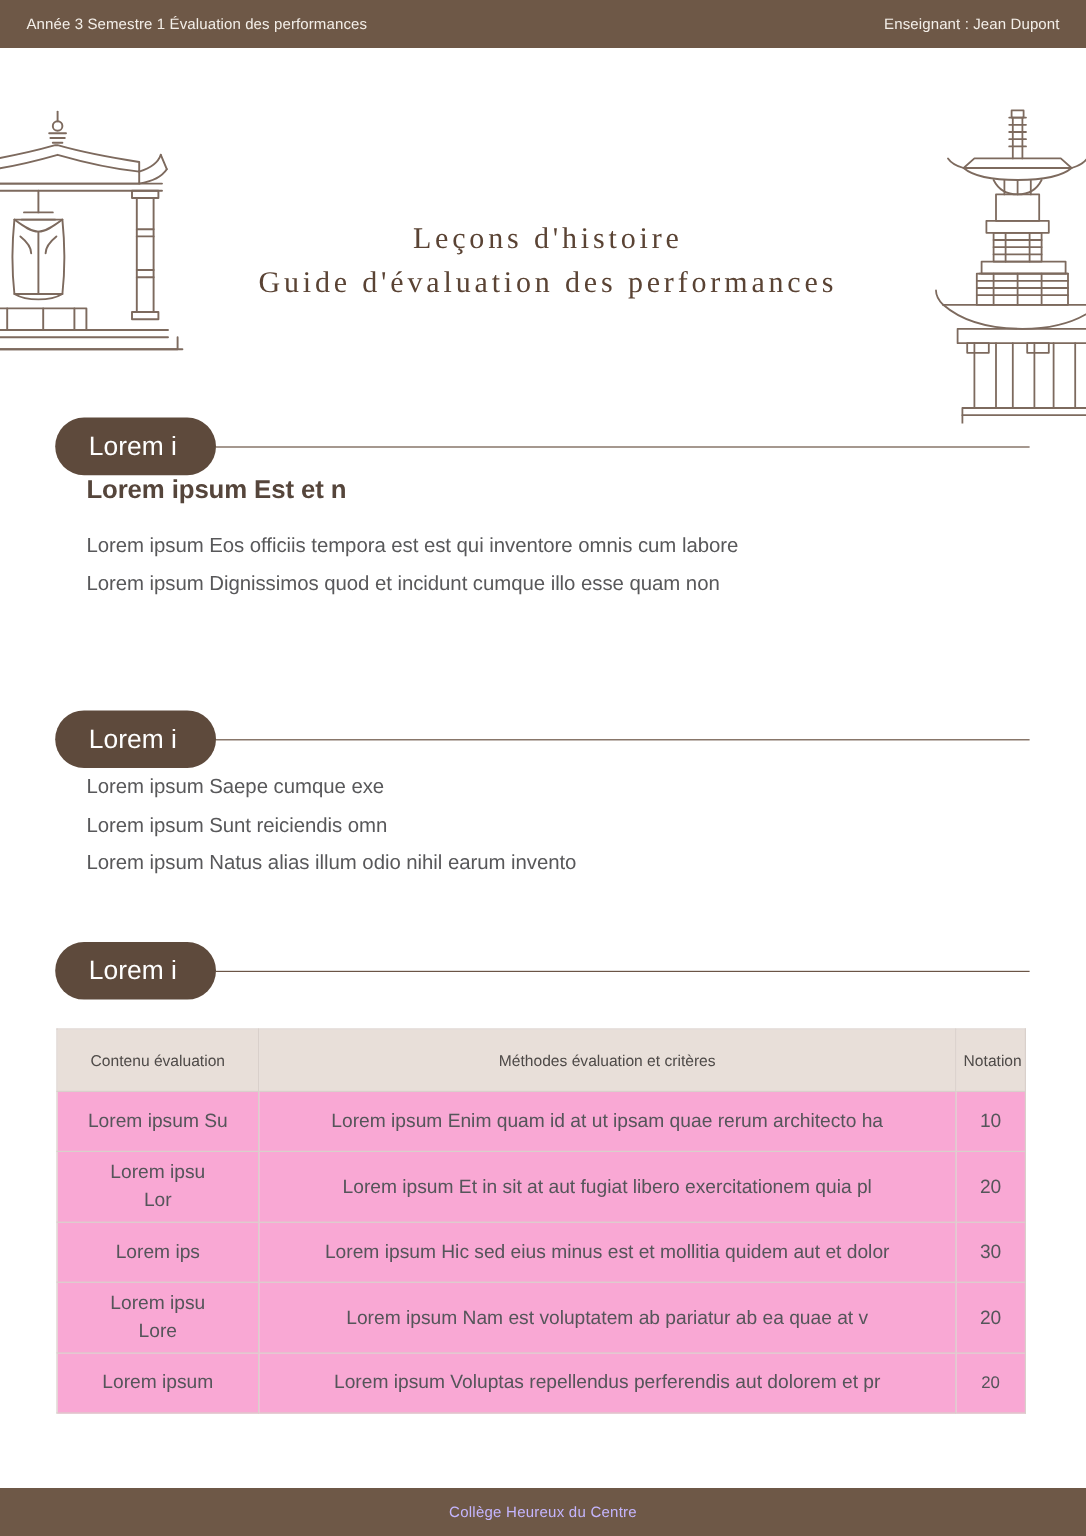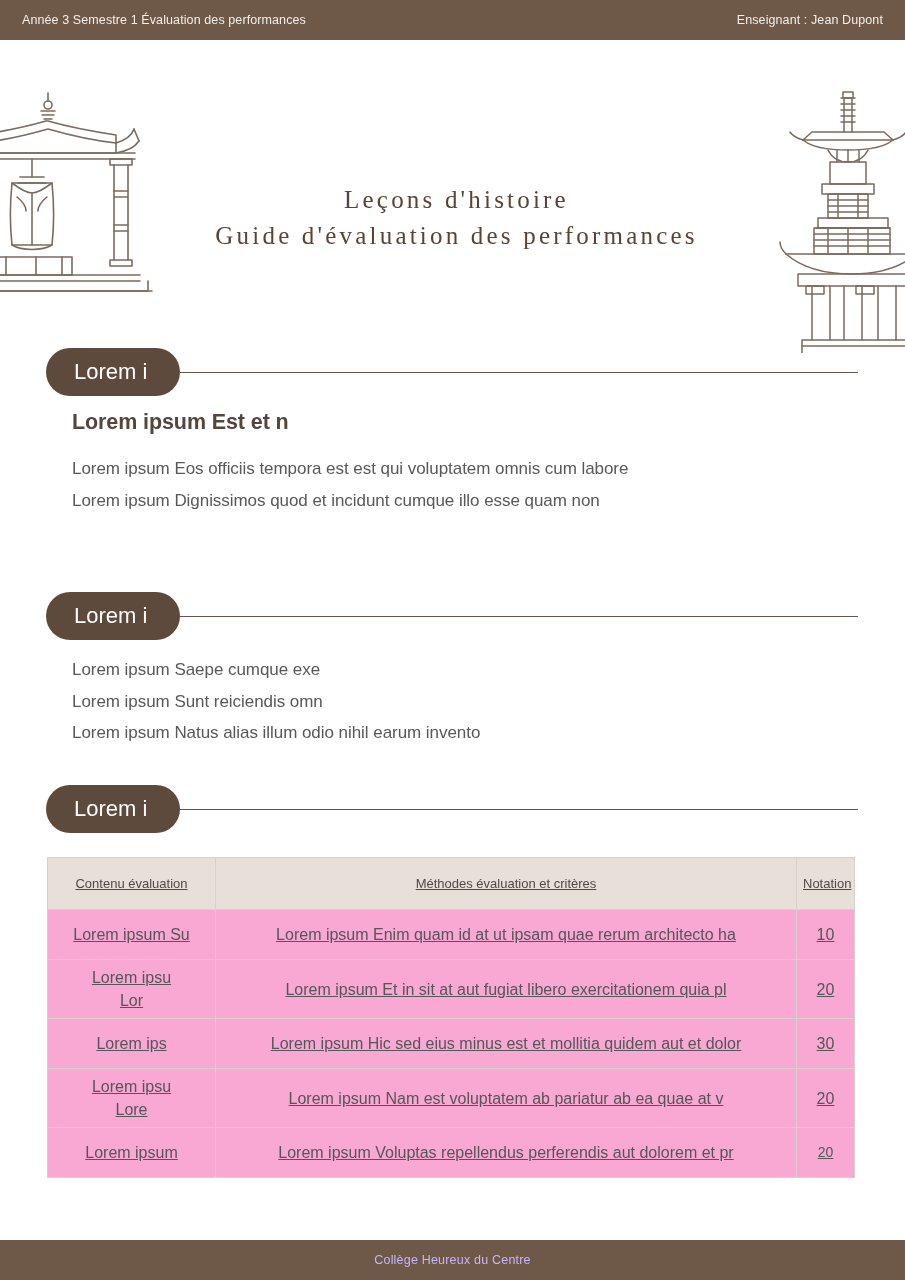--- a/index.html
+++ b/index.html
@@ -107,21 +107,21 @@
   .sec-rule {
     position: absolute;
     left: 134px;
     right: 0;
     top: 24px;
     height: 1px;
     background: #6b5546;
     z-index: 1;
   }
 
-  .sec-body { margin-left: 72px; margin-top: 14px; }
+  .sec-body { margin-left: 72px; }
 
   .sub-title {
     font-size: 21.5px;
     font-weight: bold;
     color: #55453b;
     letter-spacing: -0.1px;
     margin-bottom: 18px;
   }
   .body-line {
     font-size: 17px;
@@ -140,21 +140,20 @@
   table.eval {
     width: 807px;
     border-collapse: collapse;
     table-layout: fixed;
   }
   table.eval th, table.eval td {
     border: 1px solid #d9d0cb;
     text-align: center;
     vertical-align: middle;
     color: #55555a;
-    text-decoration: underline;
   }
   table.eval th {
     background: #e8dfd9;
     font-size: 13px;
     font-weight: normal;
     height: 52px;
     color: #4e4a48;
     padding: 4px 6px;
   }
   table.eval td {
@@ -300,21 +299,21 @@
   </div>
 </div>
 
 <div class="section" style="top:348px;">
   <div class="sec-head">
     <div class="sec-rule"></div>
     <div class="sec-pill">Lorem i</div>
   </div>
   <div class="sec-body">
     <div class="sub-title">Lorem ipsum Est et n</div>
-    <div class="body-line">Lorem ipsum Eos officiis tempora est est qui voluptatem omnis cum labore</div>
+    <div class="body-line">Lorem ipsum Eos officiis tempora est est qui inventore omnis cum labore</div>
     <div class="body-line">Lorem ipsum Dignissimos quod et incidunt cumque illo esse quam non</div>
   </div>
 </div>
 
 <div class="section" style="top:592px;">
   <div class="sec-head">
     <div class="sec-rule"></div>
     <div class="sec-pill">Lorem i</div>
   </div>
   <div class="sec-body" style="">

